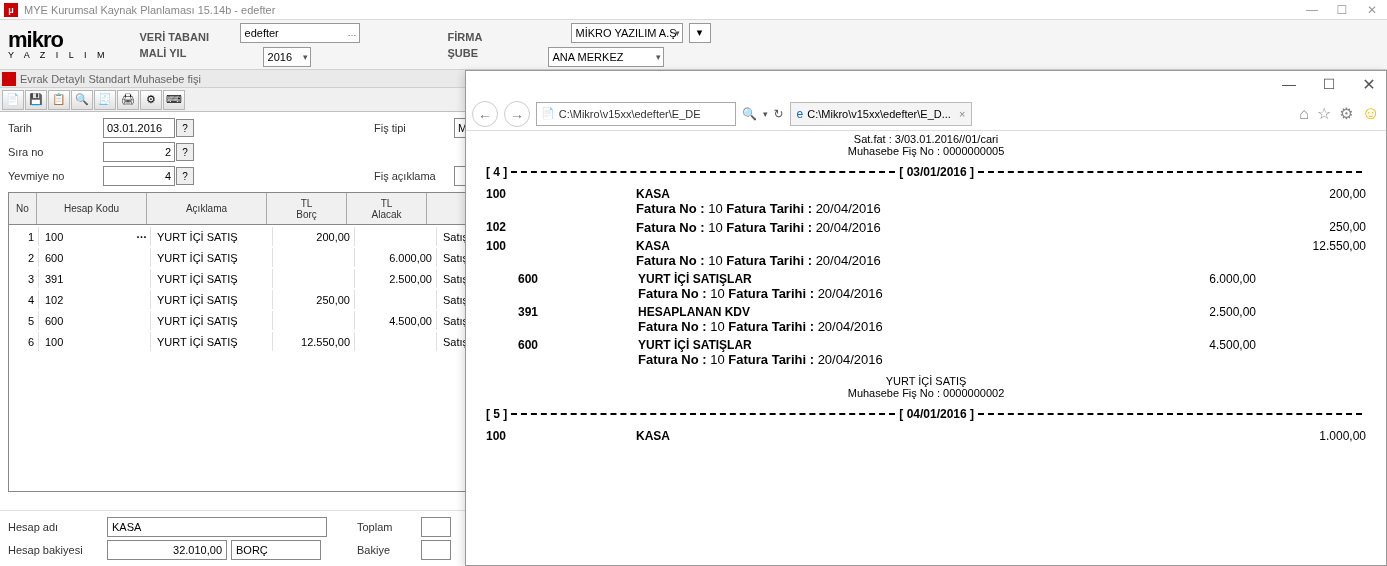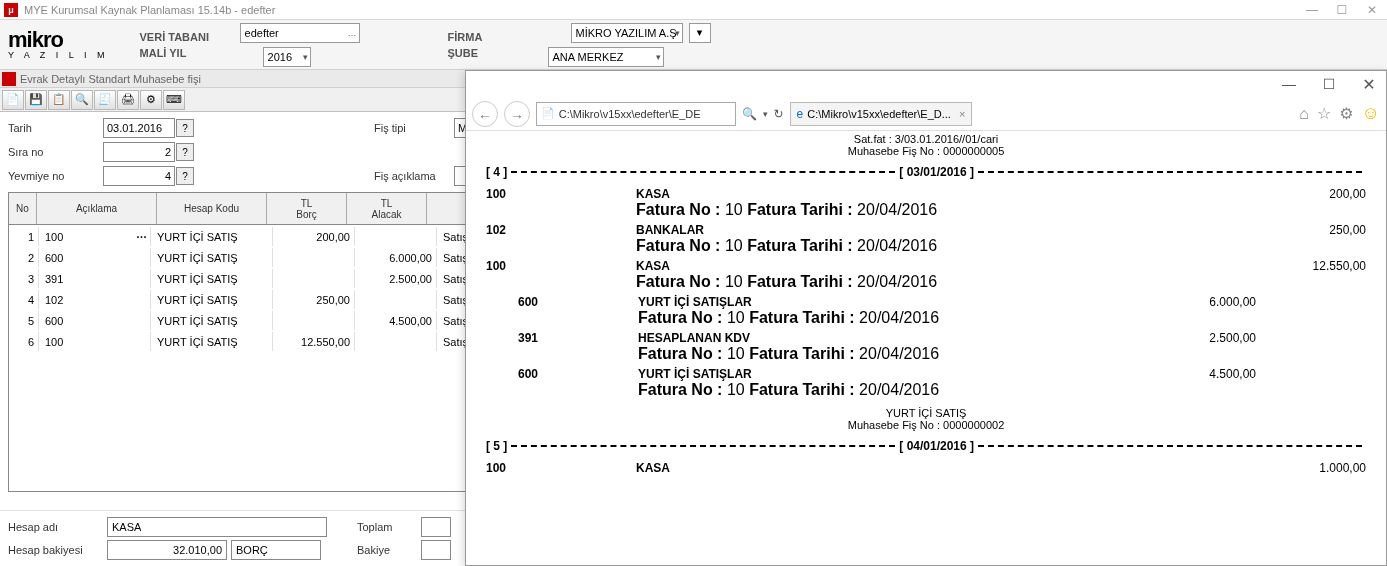--- a/index.html
+++ b/index.html
@@ -77,21 +77,21 @@
 .ie-content { flex:1; overflow:auto; padding: 2px 20px 10px 20px; font-size:11px; color:#000; position:relative; }
 .ie-header-line { text-align:center; font-size:11px; }
 .sep-row { display:flex; align-items:center; font-weight:bold; font-size:12px; margin: 8px 0; }
 .sep-row .dash { flex:1; border-top:2px dashed #000; margin:0 4px; height:0; }
 .sep-row .bracket { font-weight:bold; }
 .entry { display:flex; margin: 4px 0; align-items:flex-start; }
 .entry .code { width: 60px; font-weight:bold; font-size:12px; }
 .entry .code.indent { margin-left:32px; }
 .entry .body { flex:1; }
 .entry .name { font-weight:bold; font-size:12px; }
-.entry .meta { font-size:16px; }
+.entry .meta { font-size:13px; }
 .entry .meta b { font-weight:bold; }
 .entry .amount { width:90px; text-align:right; font-size:12px; }
 .footer-block { text-align:center; font-size:11px; margin: 8px 0; }
 .smiley { color:#f5b800; font-size:18px; }
 
 </style>
 </head>
 <body>
 
 <div class="titlebar">
@@ -205,22 +205,22 @@
       <div class="form-input" style="width:90px">
           <span class="val"></span>
         </div>
     </div>
   </div>
 </div>
 
 <div class="grid-wrap">
   <div class="grid-head">
     <div class="gh no">No</div>
+    <div class="gh kodu">Hesap Kodu</div>
     <div class="gh acik">Açıklama</div>
-    <div class="gh kodu">Hesap Kodu</div>
     <div class="gh borc">
         <span style="white-space:pre-line">TL
 Borç</span>
       </div>
     <div class="gh alacak">
         <span style="white-space:pre-line">TL
 Alacak</span>
       </div>
     <div class="gh evrak">
         <span style="white-space:pre-line">Evra
@@ -355,21 +355,20 @@
           <span class="code">100</span>
           <div class="body" style="margin-left:90px">
             <div class="name">KASA</div>
             <div class="meta"><b>Fatura No :</b> 10 <b>Fatura Tarihi :</b> 20/04/2016</div>
           </div>
           <span class="amount" style="">200,00</span>
         </div>
         <div class="entry">
           <span class="code">102</span>
           <div class="body" style="margin-left:90px">
-            <div class="name">BANKALAR</div>
             <div class="meta"><b>Fatura No :</b> 10 <b>Fatura Tarihi :</b> 20/04/2016</div>
           </div>
           <span class="amount" style="">250,00</span>
         </div>
         <div class="entry">
           <span class="code">100</span>
           <div class="body" style="margin-left:90px">
             <div class="name">KASA</div>
             <div class="meta"><b>Fatura No :</b> 10 <b>Fatura Tarihi :</b> 20/04/2016</div>
           </div>

